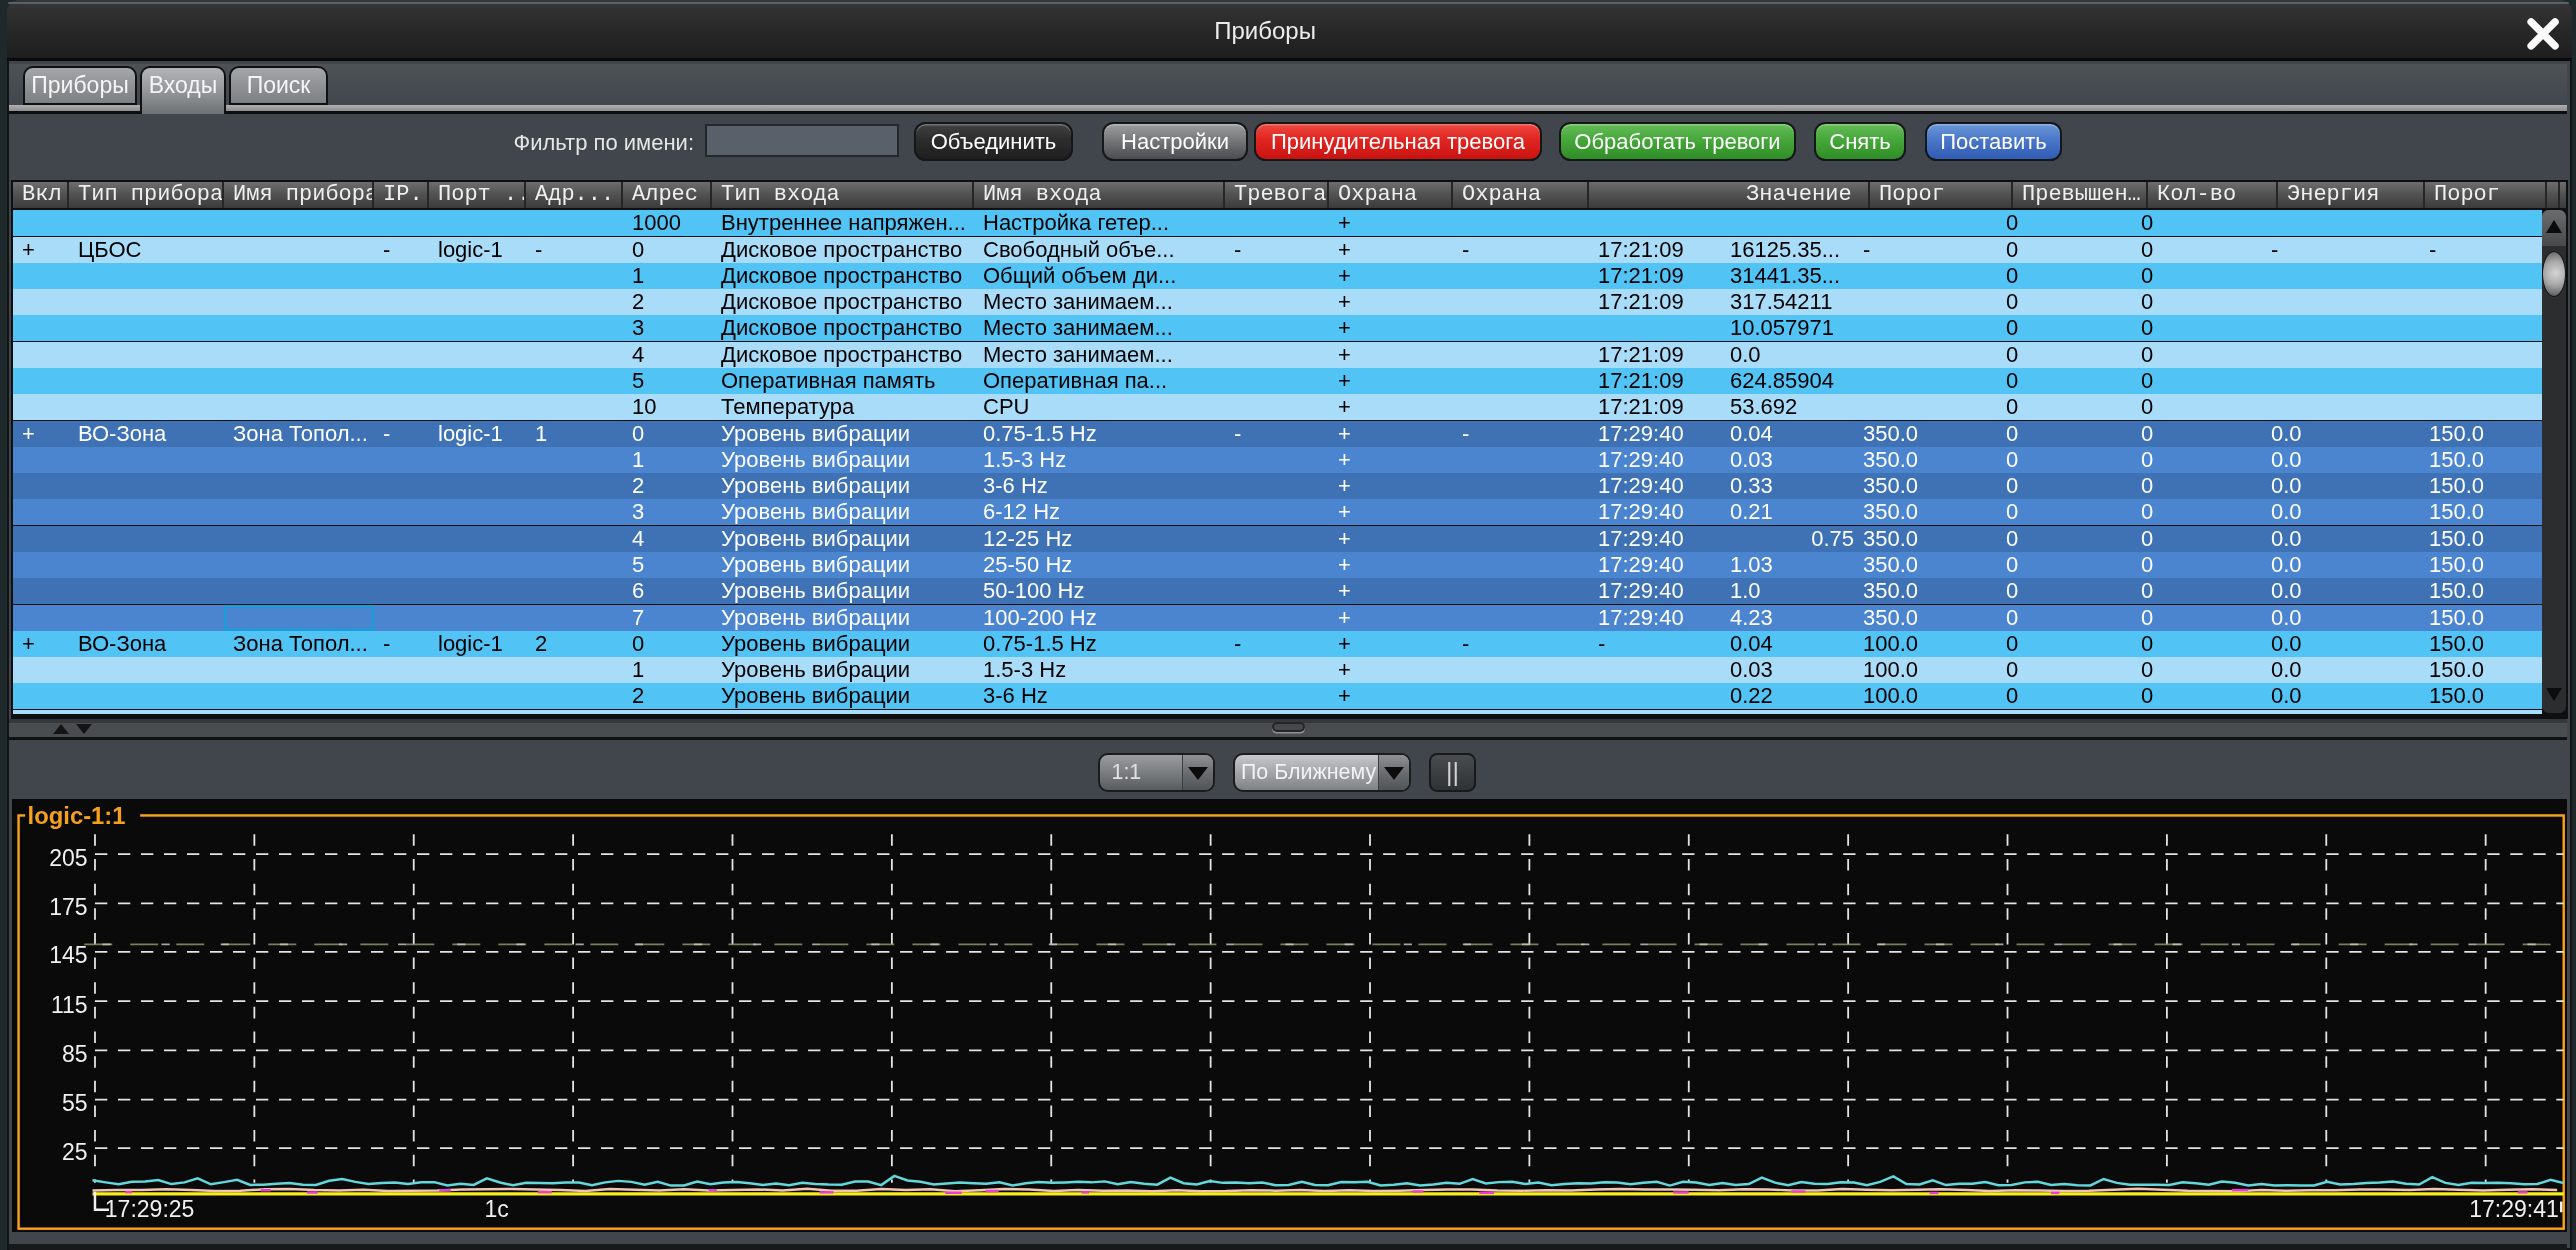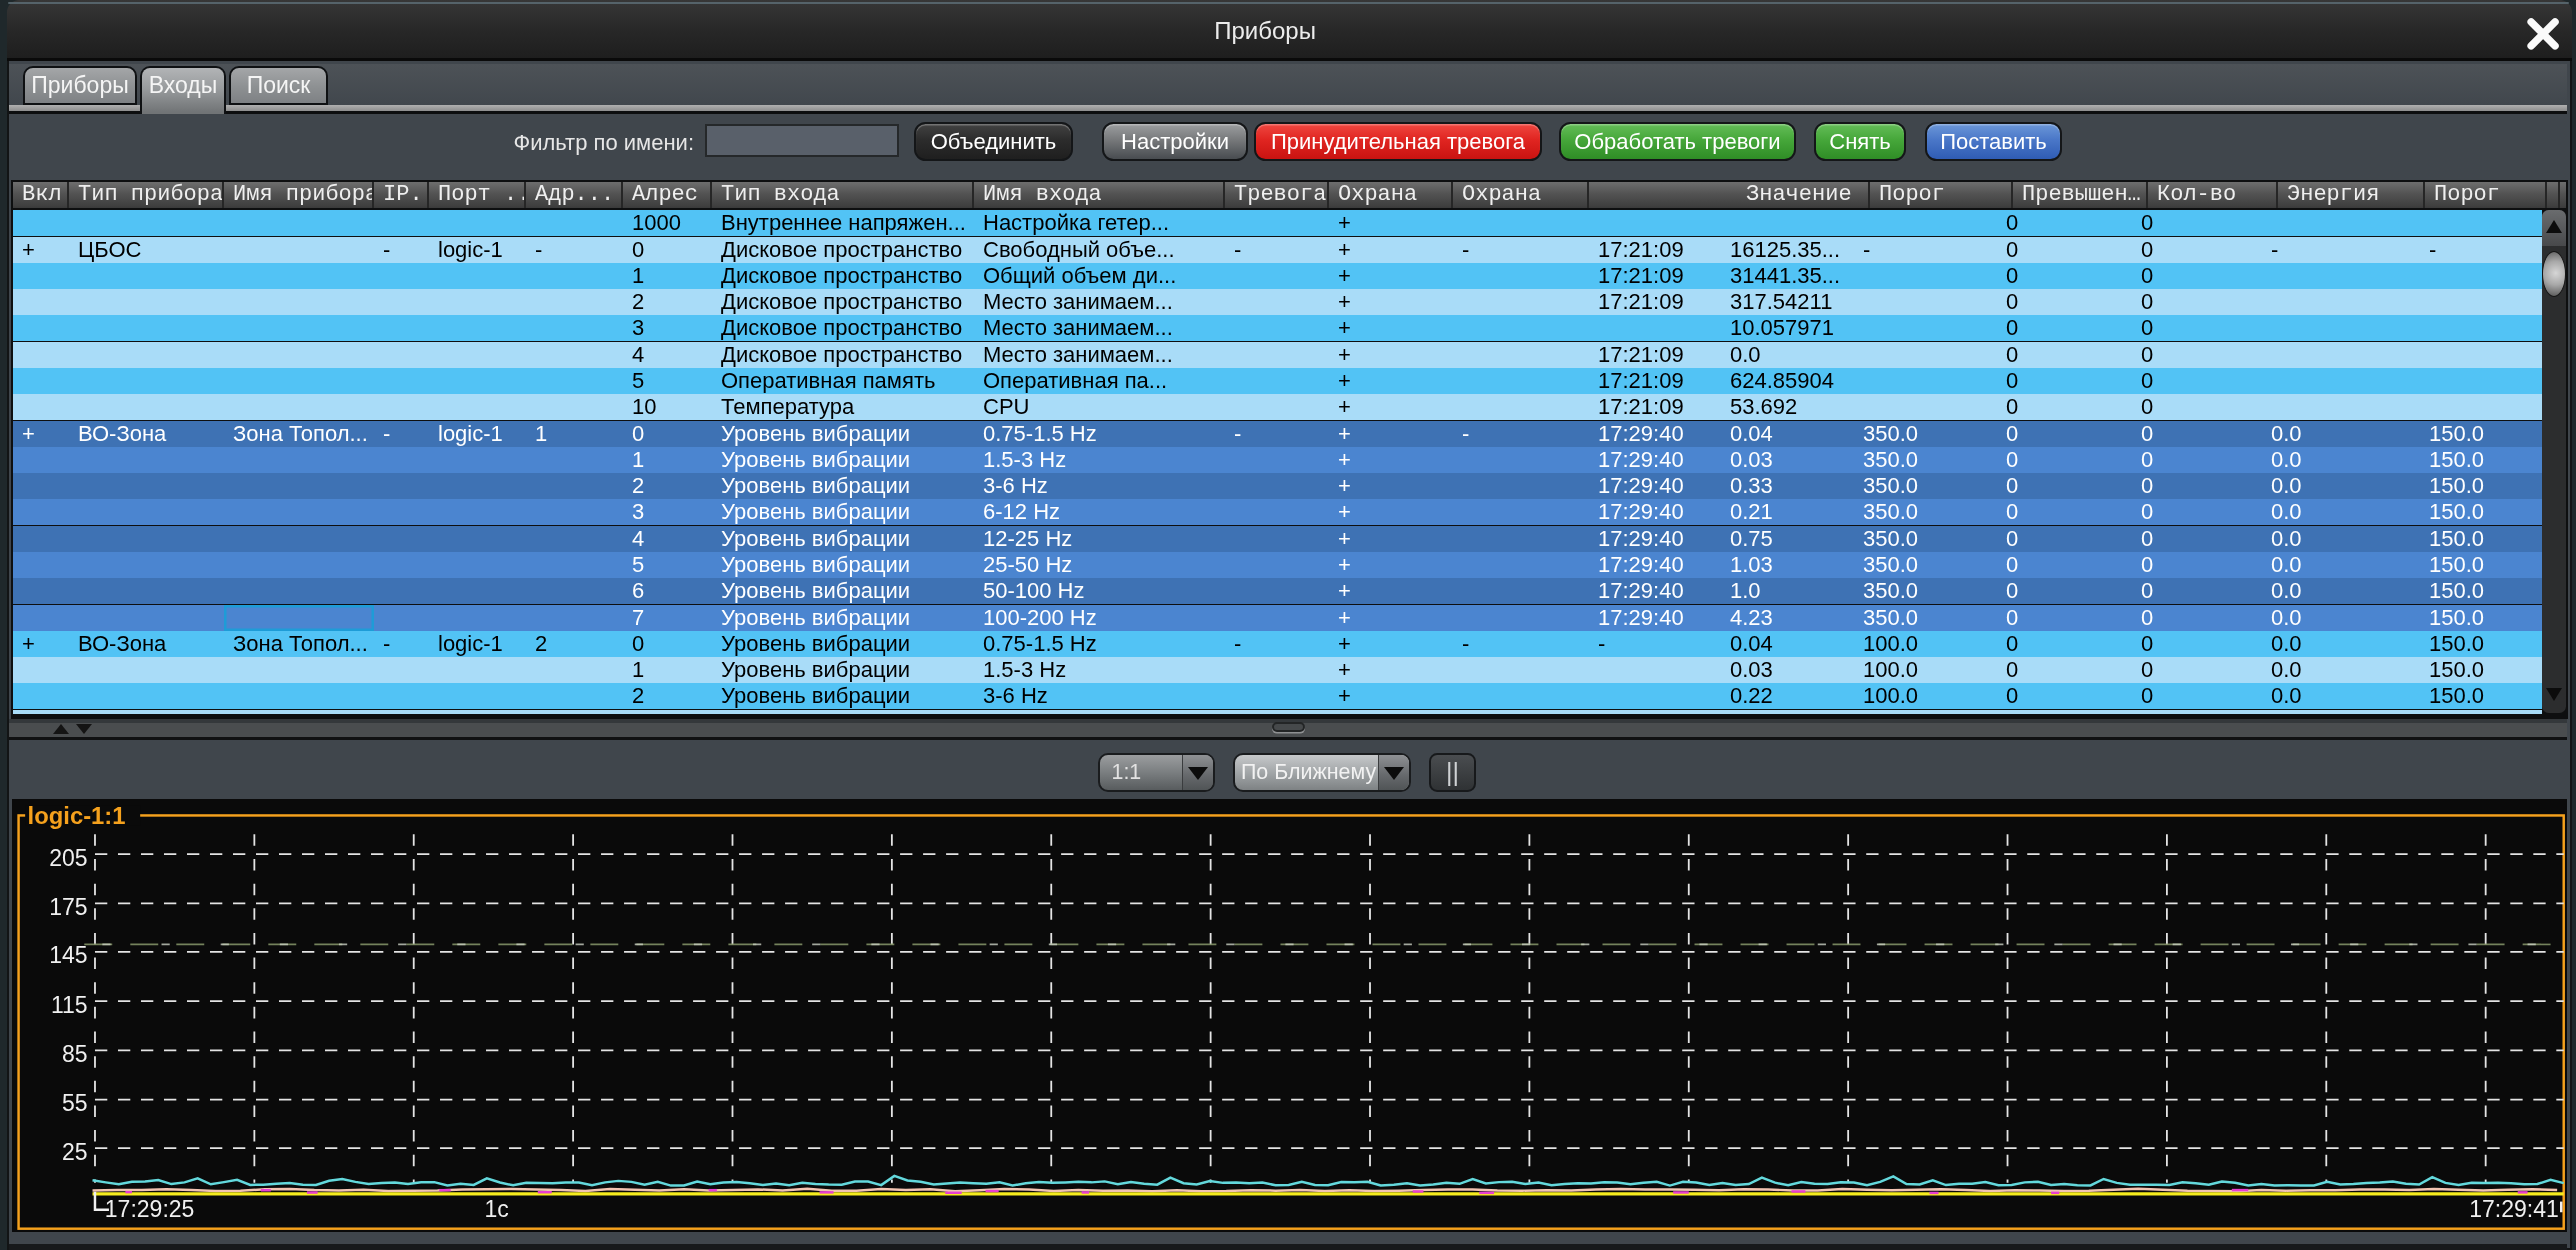--- a/index.html
+++ b/index.html
@@ -347,21 +347,21 @@
     <div style="width:55px;"></div>
     <div style="width:97px;"></div>
     <div style="width:97px;"></div>
     <div style="width:89px;">4</div>
     <div style="width:262px;">Уровень вибрации</div>
     <div style="width:251px;">12-25 Hz</div>
     <div style="width:104px;"></div>
     <div style="width:124px;">+</div>
     <div style="width:136px;"></div>
     <div style="width:132px;">17:29:40</div>
-    <div style="width:133px;">0.75</div>
+    <div style="width:133px;text-align:right;">0.75</div>
     <div style="width:143px;">350.0</div>
     <div style="width:135px;">0</div>
     <div style="width:130px;">0</div>
     <div style="width:147px;">0.0</div>
     <div style="width:122px;padding-left:20px;">150.0</div>
   </div>
 <div class="trow" style="top:552px;background:#4b85d0;color:#fff">
     <div style="width:56px;"></div>
     <div style="width:155px;"></div>
     <div style="width:150px;"></div>

